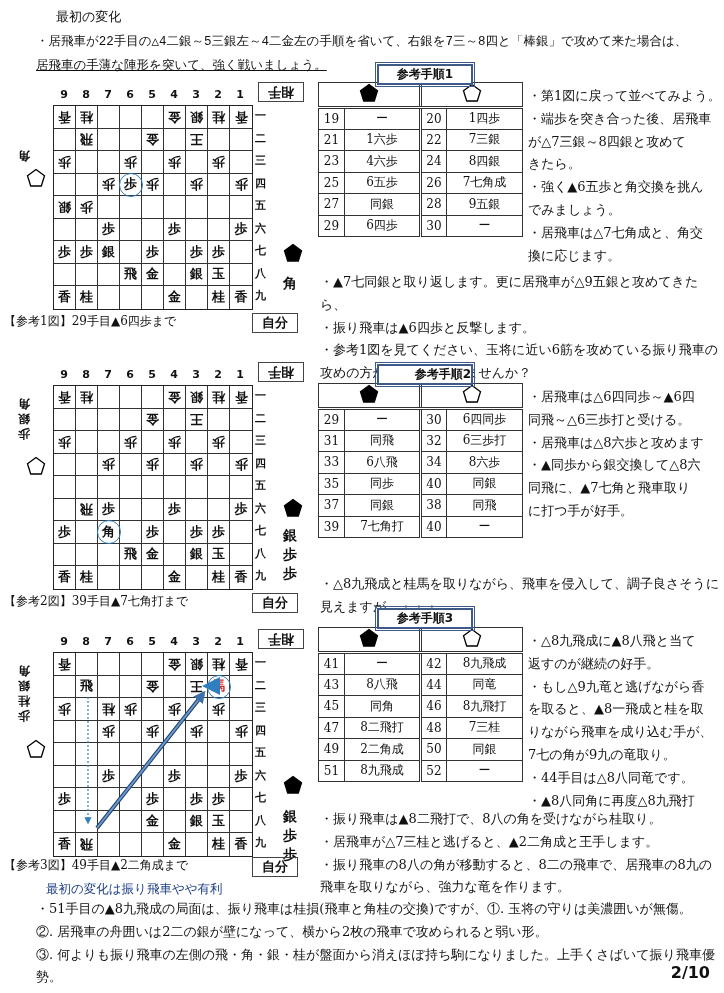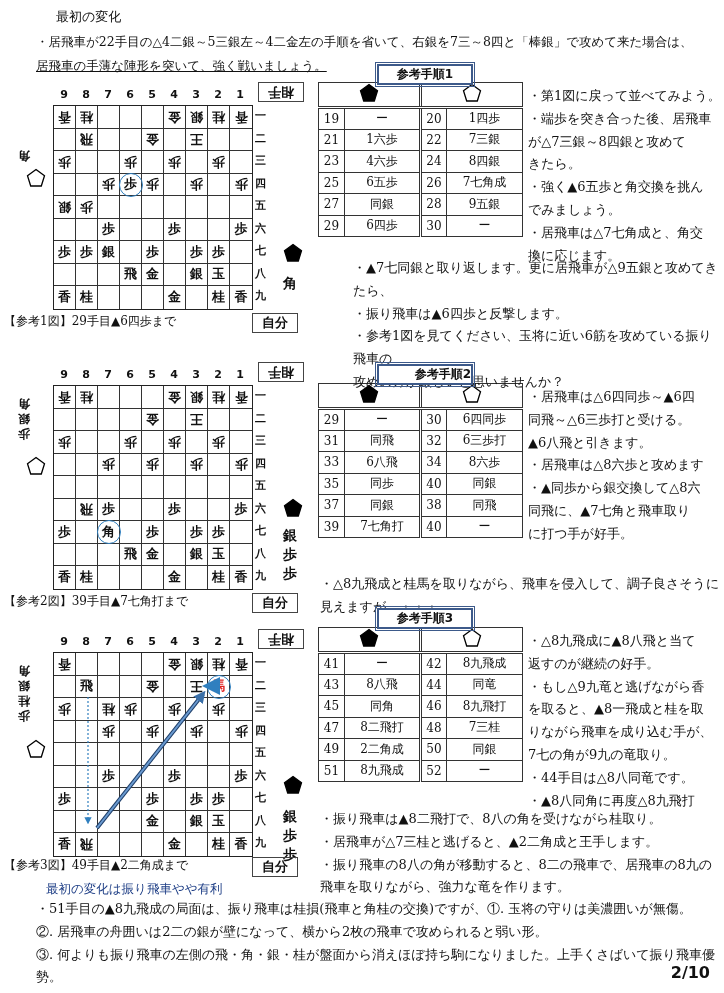--- a/index.html
+++ b/index.html
@@ -1,19 +1,19 @@
 <!DOCTYPE html>
 <html><head>
 <meta charset="utf-8">
 <style>
   * { box-sizing: border-box; margin: 0; padding: 0; }
   body { width: 724px; height: 993px; background: #fff; font-family: "DejaVu Serif", "Liberation Serif", serif; color: #111; position: relative; overflow: hidden; font-size: 12px; }
   .abs { position: absolute; }
   .section-title { left: 56px; top: 8px; font-size: 13px; }
-  .intro { left: 36px; top: 30px; font-size: 12.5px; line-height: 24px; }
+  .intro { left: 36px; top: 30px; font-size: 12.5px; line-height: 24px; font-family: Liberation Mono, monospace; }
   .intro .ul { text-decoration: underline; }
   .board-wrap { position: absolute; left: 0; width: 320px; }
   .files { position: absolute; left: 53px; top: 0; display: flex; }
   .files span { width: 22px; text-align: center; font-family: "DejaVu Sans", sans-serif; font-size: 11px; font-weight: bold; }
   .grid { position: absolute; left: 53px; top: 17px; border: 1.5px solid #222; display: grid; grid-template-columns: repeat(9, 22px); grid-template-rows: repeat(9, 22.5px); }
   .cell { border-right: 1px solid #333; border-bottom: 1px solid #333; display: flex; align-items: center; justify-content: center; font-family: "DejaVu Sans", sans-serif; font-size: 13px; font-weight: bold; position: relative; }
   .cell:nth-child(9n) { border-right: none; }
   .cell.lastrow { border-bottom: none; }
   .cell.g span { transform: rotate(180deg); display: inline-block; }
   .cell.circ::before { content: ""; position: absolute; width: 22px; height: 22px; border: 1.8px solid #2f7fbf; border-radius: 50%; left: -1px; top: -1px; }
@@ -787,30 +787,29 @@
 <div class="notes" id="n1s" style="left:528px; top:85px;">
     <div>・第1図に戻って並べてみよう。</div>
     <div>・端歩を突き合った後、居飛車</div>
     <div>が△7三銀～8四銀と攻めて</div>
     <div>きたら。</div>
     <div>・強く▲6五歩と角交換を挑ん</div>
     <div>でみましょう。</div>
     <div>・居飛車は△7七角成と、角交</div>
     <div>換に応じます。</div>
   </div>
-<div class="notes" id="n1b" style="left:320px; top:257px;margin-left:33px;">
+<div class="notes" id="n1b" style="left:320px; top:271px;">
     <div>・▲7七同銀と取り返します。更に居飛車が△9五銀と攻めてきたら、</div>
     <div>・振り飛車は▲6四歩と反撃します。</div>
     <div>・参考1図を見てください、玉将に近い6筋を攻めている振り飛車の</div>
     <div>攻めの方が厳しいと思いませんか？</div>
   </div>
 <div class="notes" id="n2s" style="left:528px; top:386px;">
     <div>・居飛車は△6四同歩～▲6四</div>
     <div>同飛～△6三歩打と受ける。</div>
-    <div>▲6八飛と引きます。</div>
     <div>・居飛車は△8六歩と攻めます</div>
     <div>・▲同歩から銀交換して△8六</div>
     <div>同飛に、▲7七角と飛車取り</div>
     <div>に打つ手が好手。</div>
   </div>
 <div class="notes" id="n2b" style="left:320px; top:566px;margin-top:7px;">
     <div>・△8九飛成と桂馬を取りながら、飛車を侵入して、調子良さそうに</div>
     <div>見えますが。・・・</div>
   </div>
 <div class="notes" id="n3s" style="left:528px; top:630px;">

